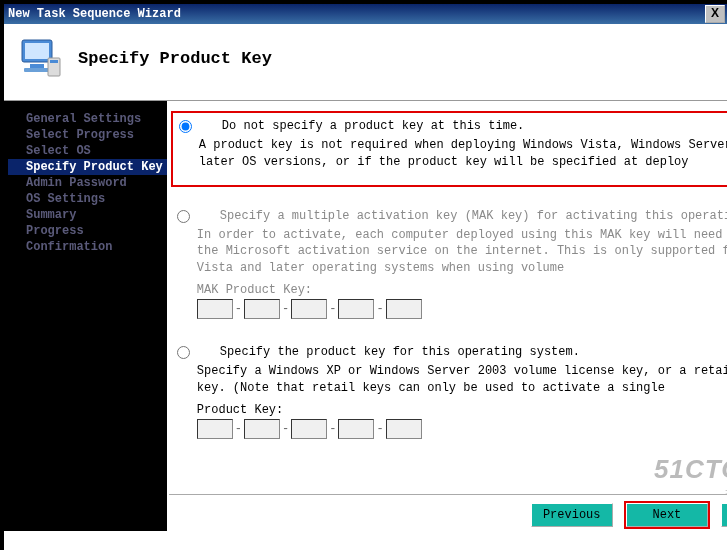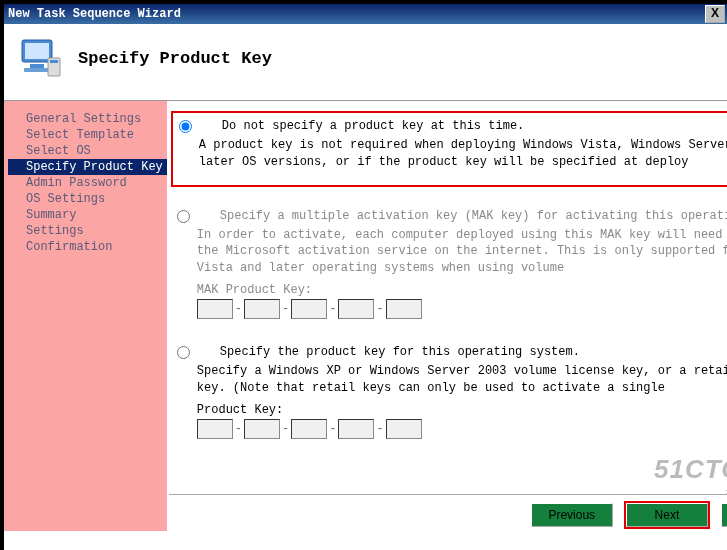--- a/index.html
+++ b/index.html
@@ -63,24 +63,25 @@
     margin: 0;
     color: #000;
   }
   .body {
     display: flex;
     height: 430px;
     background: #fff;
   }
   .sidebar {
     width: 178px;
-    background: #fca5a5;
+    background: #000000;
     padding-top: 10px;
     padding-left: 4px;
     color: #5a5a7a;
+    font-weight: bold;
   }
   .sidebar .item {
     padding: 1px 4px 1px 18px;
     cursor: pointer;
     white-space: nowrap;
   }
   .sidebar .item.active {
     background: #0a246a;
     color: #fff;
   }
@@ -148,25 +149,25 @@
     position: absolute;
     bottom: 2px;
     right: 2px;
     left: 2px;
     border-top: 1px solid #aaa;
     padding: 8px 10px 2px 0;
     text-align: right;
     background: #fff;
   }
   .footer button {
-    font-family: Liberation Sans, sans-serif;
+    font-family: Liberation Mono, monospace;
     font-size: 12px;
     width: 82px;
     height: 24px;
-    background: #15803d;
+    background: #14b8a6;
     border: 1px outset #fff;
     margin-left: 6px;
     cursor: pointer;
   }
   .footer button.next {
     outline: 2px solid #e00000;
     outline-offset: 0;
   }
   .wm {
     position: absolute;
@@ -205,27 +206,27 @@
       <rect x="32" y="24" width="12" height="18" rx="1" fill="#dcdcdc" stroke="#999"></rect>
       <rect x="34" y="26" width="8" height="3" fill="#4a8bd6"></rect>
     </svg>
   </div>
   <h1>Specify Product Key</h1>
 </div>
 
 <div class="body">
   <div class="sidebar">
     <div class="item">General Settings</div>
-    <div class="item">Select Template</div>
+    <div class="item">Select Progress</div>
     <div class="item">Select OS</div>
     <div class="item active">Specify Product Key</div>
     <div class="item">Admin Password</div>
     <div class="item">OS Settings</div>
     <div class="item">Summary</div>
-    <div class="item">Settings</div>
+    <div class="item">Progress</div>
     <div class="item">Confirmation</div>
   </div>
 
   <div class="content">
 
     <div class="opt highlight">
       <div class="opt-row">
         <input type="radio" name="pk" checked="" style="">
         <span class="opt-title">Do not specify a product key at this time.</span>
       </div>

